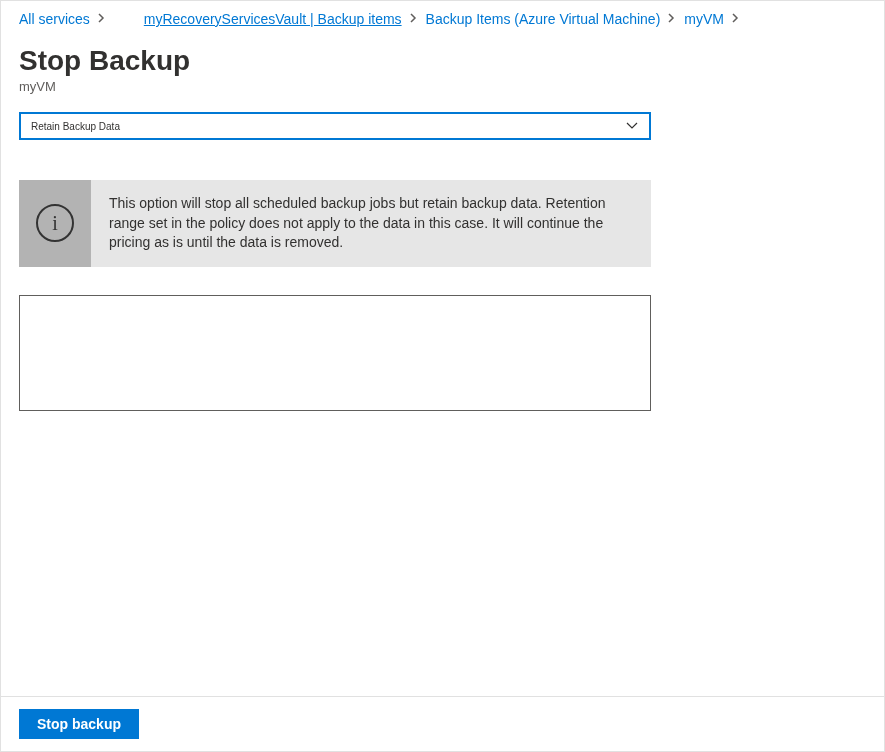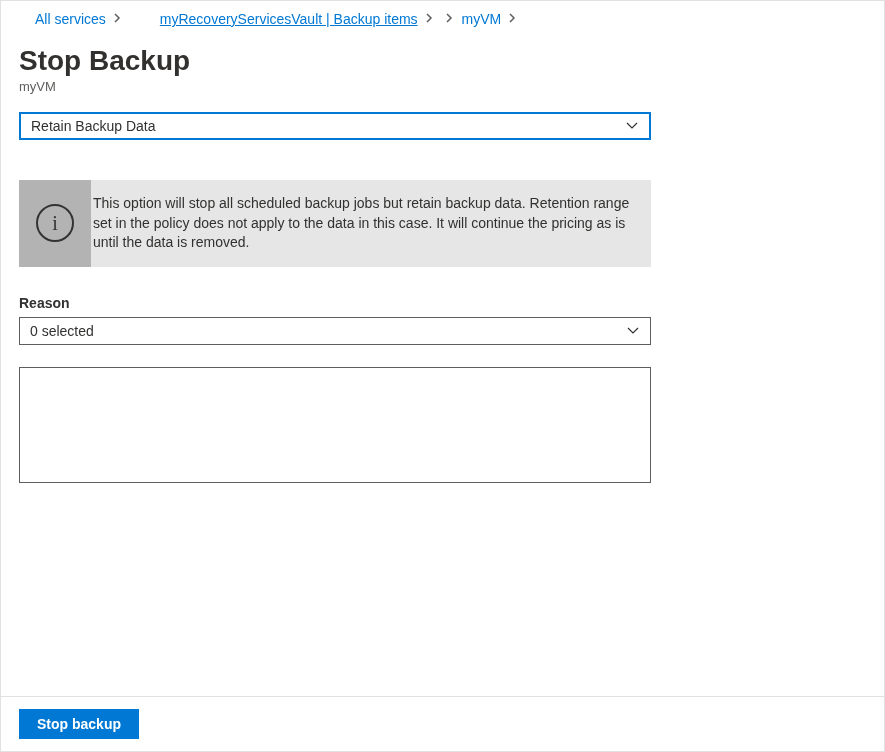--- a/index.html
+++ b/index.html
@@ -11,21 +11,21 @@
       font-family: 'Segoe UI', Arial, sans-serif;
       font-size: 14px;
       color: #323130;
       background: #ffffff;
       width: 885px;
       height: 752px;
       position: relative;
       border: 1px solid #e1e1e1;
     }
     .breadcrumb {
-      padding: 10px 34px;
+      padding: 10px 18px;
       font-size: 14px;
       display: flex;
       align-items: center;
       flex-wrap: wrap;
       gap: 4px;
     }
     .breadcrumb a {
       color: #0078d4;
       text-decoration: none;
       cursor: pointer;
@@ -60,21 +60,21 @@
     .dropdown {
       width: 632px;
       height: 28px;
       border: 1px solid #605e5c;
       display: flex;
       align-items: center;
       justify-content: space-between;
       padding: 0 10px;
       cursor: pointer;
       background: #fff;
-      font-size: 14px;
+      font-size: 10px;
     }
     .dropdown.primary-focus {
       border: 2px solid #0078d4;
     }
     .chevron {
       width: 14px;
       height: 14px;
       display: flex;
       align-items: center;
       justify-content: center;
@@ -101,21 +101,21 @@
       border-radius: 50%;
       display: flex;
       align-items: center;
       justify-content: center;
       font-family: Georgia, serif;
       font-size: 20px;
       font-weight: normal;
       color: #333;
     }
     .info-text {
-      padding: 14px 2px;
+      padding: 14px 18px;
       font-size: 14px;
       line-height: 1.4;
       color: #323130;
     }
     .field-label {
       font-size: 14px;
       font-weight: 600;
       color: #323130;
       margin-bottom: 6px;
       display: block;
@@ -161,20 +161,21 @@
     <svg width="8" height="10" viewBox="0 0 8 10">
         <path d="M1 1 L5 5 L1 9" fill="none" stroke="#605e5c" stroke-width="1.5"></path>
       </svg>
   </span>
   <a class="current-crumb">myRecoveryServicesVault | Backup items</a>
   <span class="breadcrumb-sep">
     <svg width="8" height="10" viewBox="0 0 8 10">
         <path d="M1 1 L5 5 L1 9" fill="none" stroke="#605e5c" stroke-width="1.5"></path>
       </svg>
   </span>
+  <a>Backup Items (Azure Virtual Machine)</a>
   <span class="breadcrumb-sep">
     <svg width="8" height="10" viewBox="0 0 8 10">
         <path d="M1 1 L5 5 L1 9" fill="none" stroke="#605e5c" stroke-width="1.5"></path>
       </svg>
   </span>
   <a>myVM</a>
   <span class="breadcrumb-sep">
     <svg width="8" height="10" viewBox="0 0 8 10">
         <path d="M1 1 L5 5 L1 9" fill="none" stroke="#605e5c" stroke-width="1.5"></path>
       </svg>
@@ -196,31 +197,20 @@
     </span>
   </div>
 
   <div class="info-box">
     <div class="info-icon-container">
       <div class="info-icon-circle">i</div>
     </div>
     <div class="info-text">This option will stop all scheduled backup jobs but retain backup data. Retention range set in the policy does not apply to the data in this case. It will continue the pricing as is until the data is removed.</div>
   </div>
 
-  <div class="field-group">
-    <label class="field-label">Reason</label>
-    <div class="dropdown">
-      <span>0 selected</span>
-      <span class="chevron">
-        <svg width="14" height="10" viewBox="0 0 14 10">
-            <path d="M2 2 L7 7 L12 2" fill="none" stroke="#323130" stroke-width="1.2"></path>
-          </svg>
-      </span>
-    </div>
-  </div>
 
   <div class="field-group">
     <textarea class="textarea" value="" style=""></textarea>
   </div>
 </div>
 
 <div class="footer">
   <button class="primary-button">Stop backup</button>
 </div>
 

